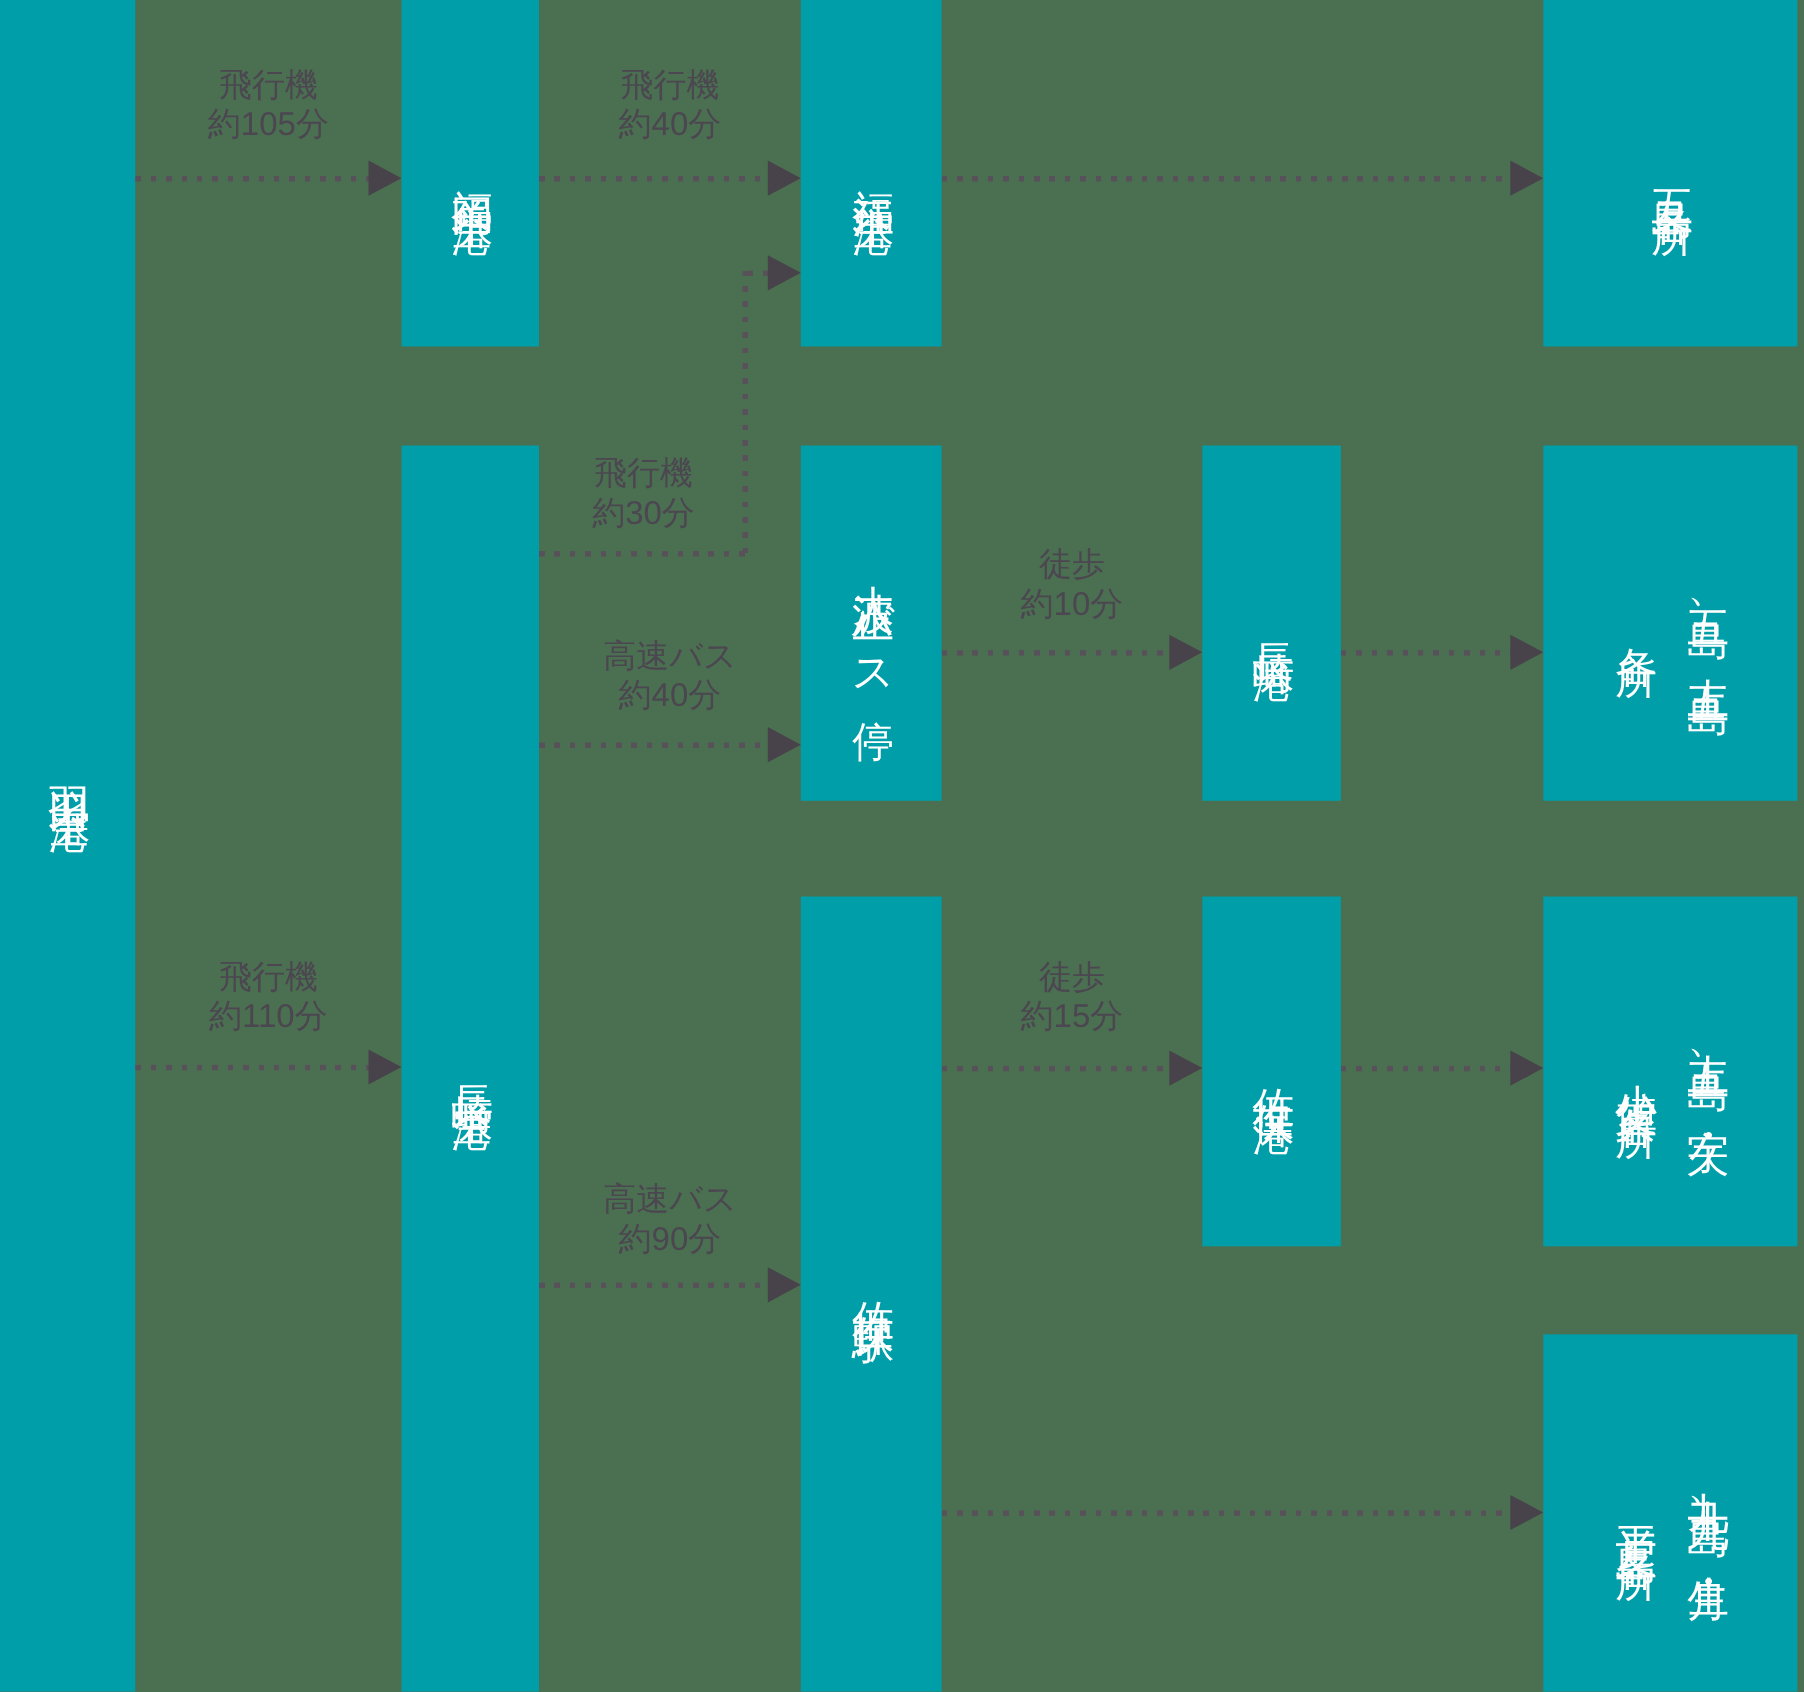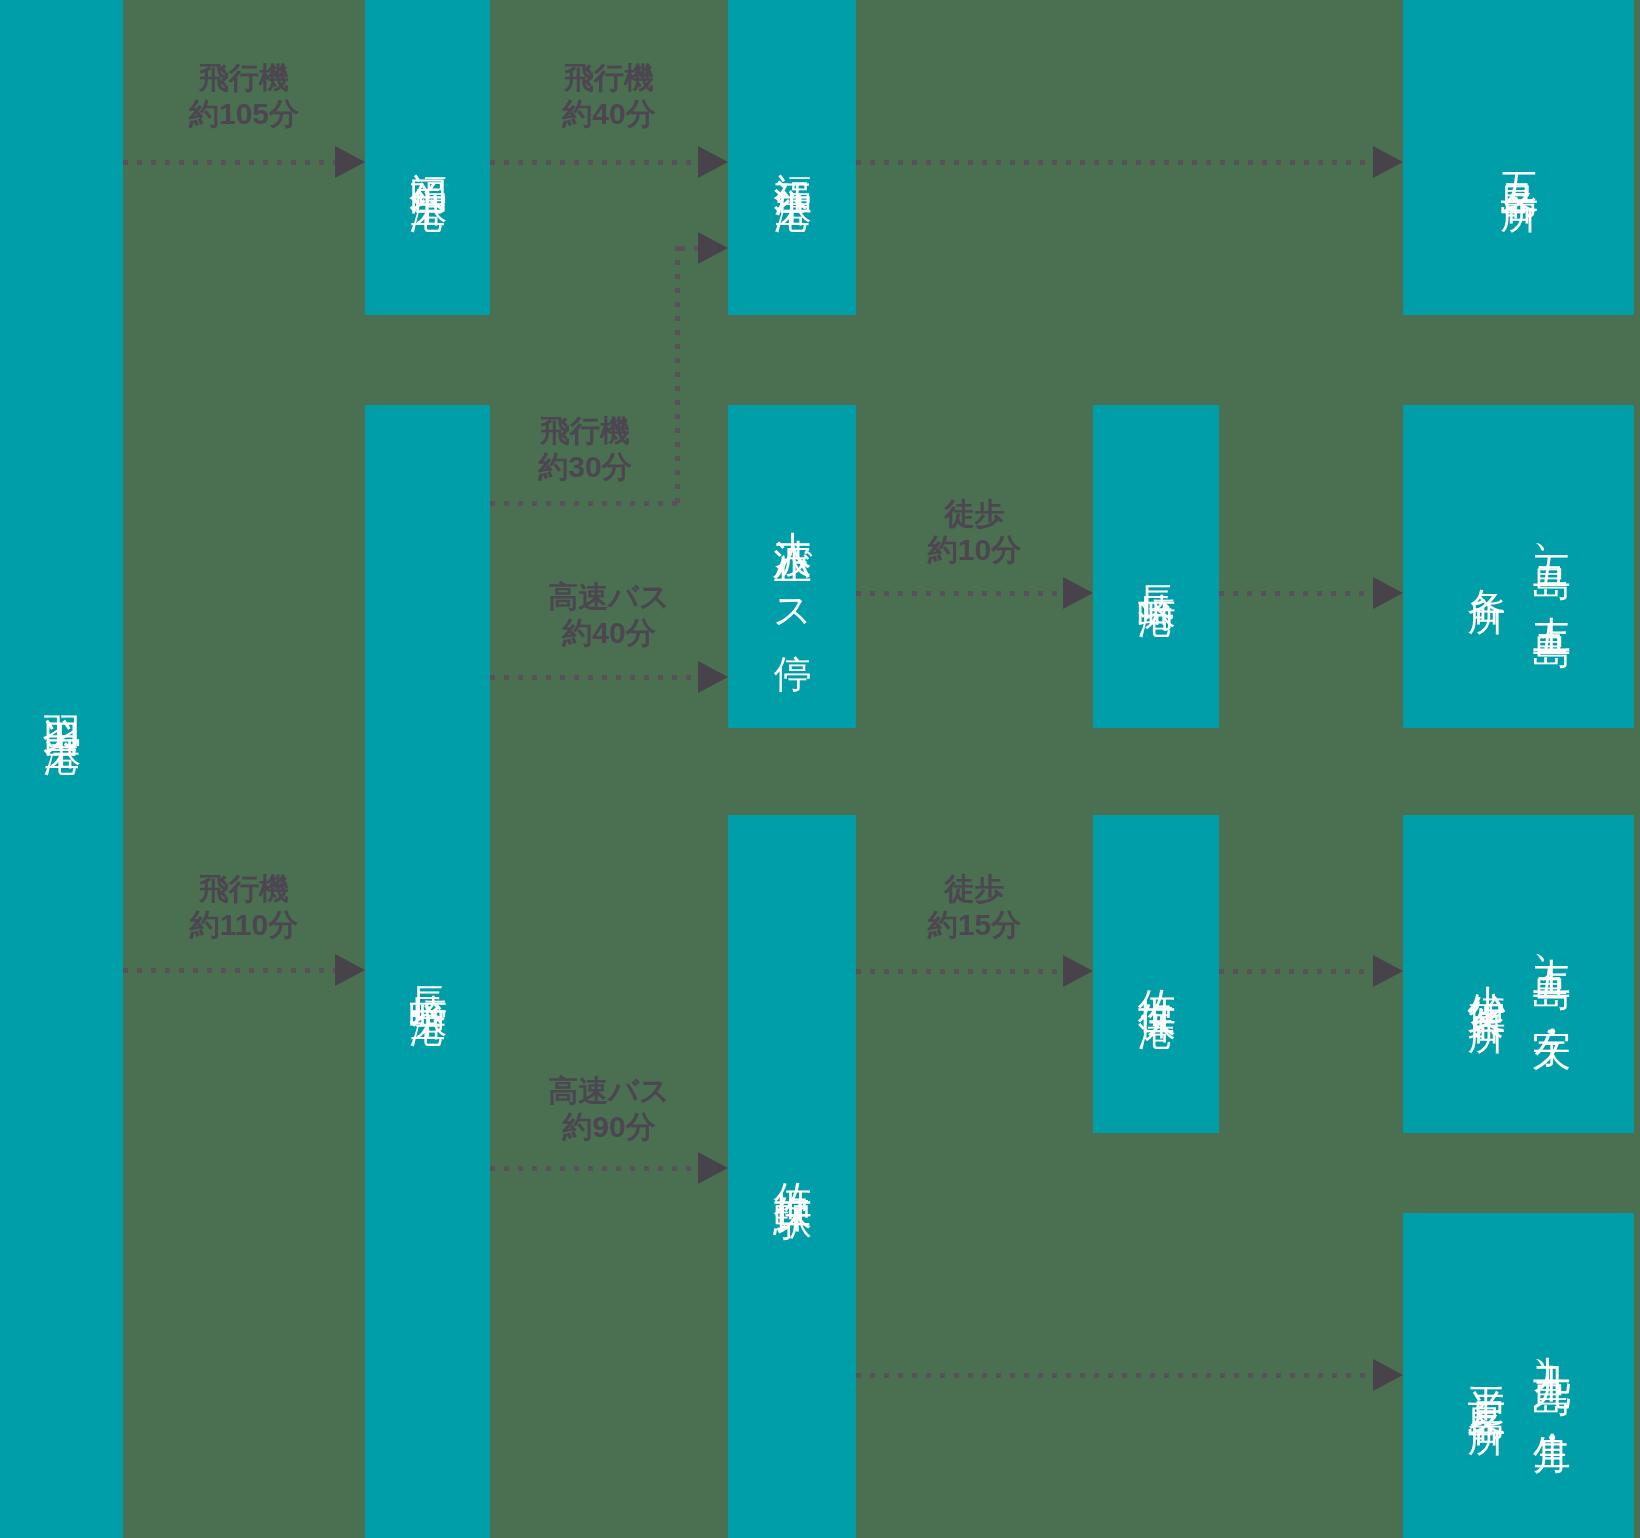--- a/index.html
+++ b/index.html
@@ -27,21 +27,21 @@
     letter-spacing:0.2em;
     text-align:center;
     color:#FFFFFF;
     font-weight:400;
   }
   .elabel{
     position:absolute;
     text-align:center;
     font-size:30px;
     line-height:36px;
-    font-weight:700;
+    font-weight:400;
     color:#4C4650;
     white-space:pre-line;
   }
   .hline{
     position:absolute;height:5px;
     background:repeating-linear-gradient(to right,#585159 0 5px,transparent 5px 14px);
   }
   .vline{
     position:absolute;width:5px;
     background:repeating-linear-gradient(to bottom,#585159 0 5px,transparent 5px 14px);

